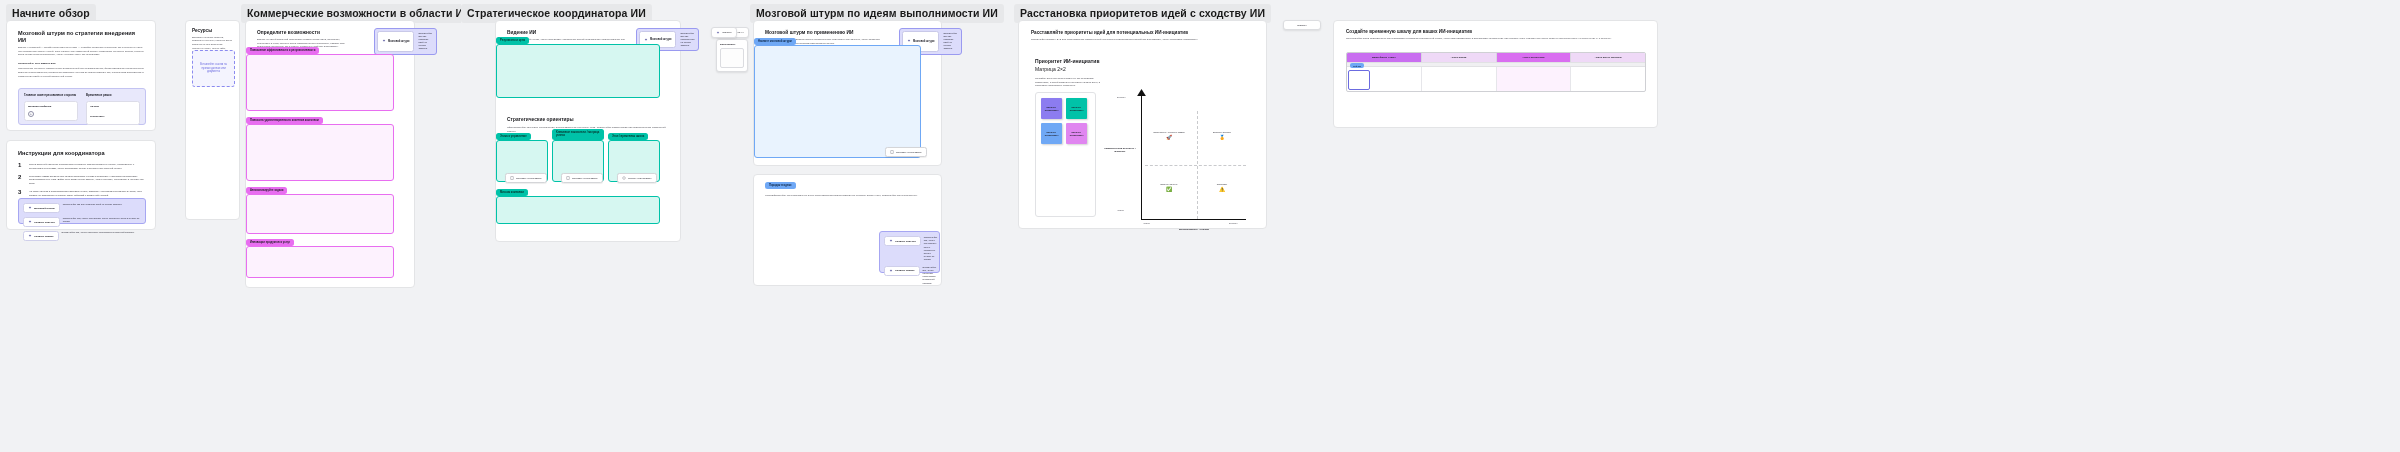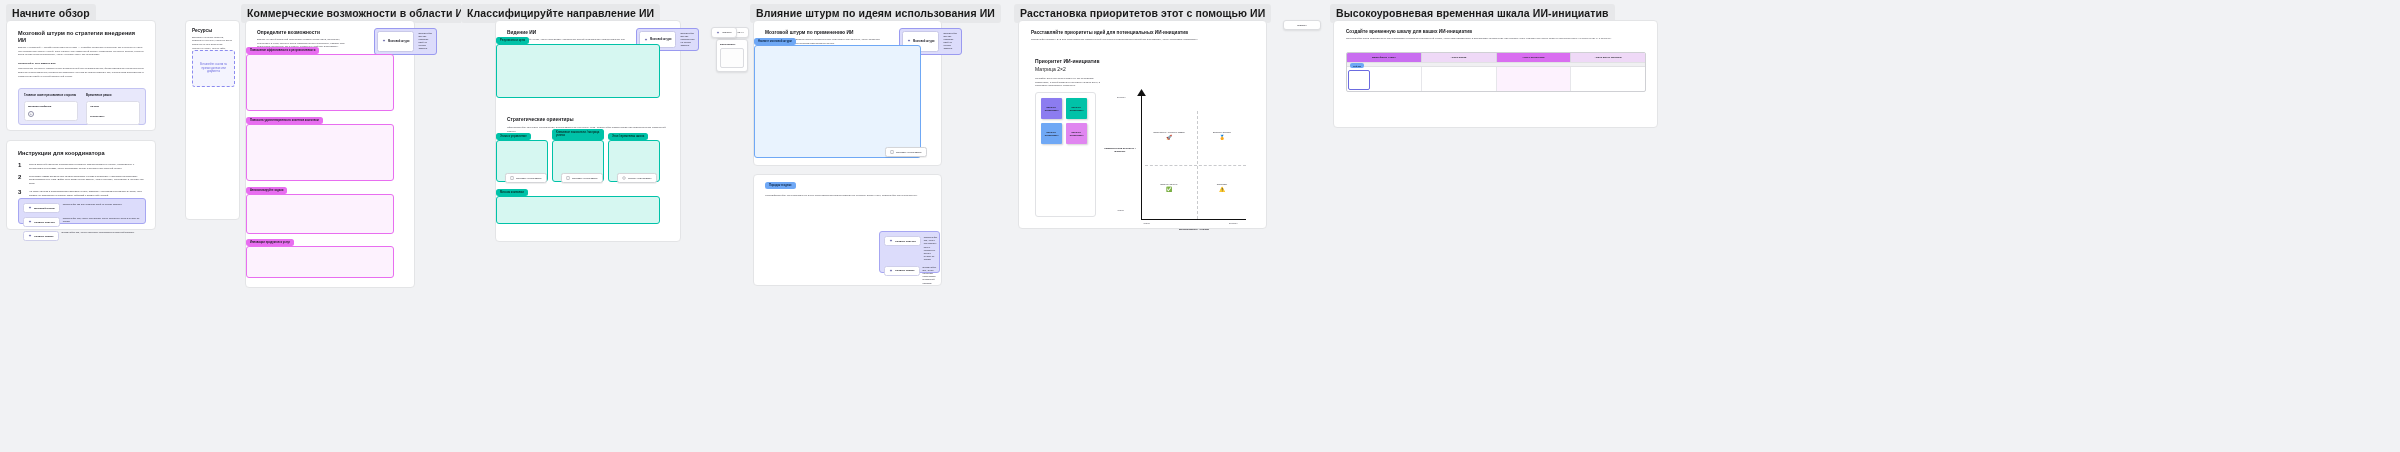--- a/index.html
+++ b/index.html
@@ -285,21 +285,21 @@
     <div class="box box-pink" style="left:0px;top:103px;width:148px;height:57px;"></div>
 
     <div class="chip chip-pink" style="left:0px;top:166px;">Автоматизируйте задачи</div>
     <div class="box box-pink" style="left:0px;top:173px;width:148px;height:40px;"></div>
 
     <div class="chip chip-pink" style="left:0px;top:218px;">Инновации продуктов и услуг</div>
     <div class="box box-pink" style="left:0px;top:225px;width:148px;height:32px;"></div>
   </div>
 
   <div class="frame-area" style="left:461px;top:0;width:221px;height:247px;"></div>
-  <div class="frame-title" style="left:461px;top:4px;">Классифицируйте направление ИИ</div>
+  <div class="frame-title" style="left:461px;top:4px;">Стратегическое координатора ИИ</div>
 
   <div class="mini-tool" style="left:716px;top:27px;">
     <svg class="spark" viewBox="0 0 24 24">
       <path d="M12 2l1.8 6.2L20 10l-6.2 1.8L12 18l-1.8-6.2L4 10l6.2-1.8z" fill="#4b4b9c"></path>
     </svg>
     <span>Шаблон 01:44</span>
   </div>
   <div class="mini-card" style="left:716px;top:39px;width:32px;">
     <div class="lbl">Блок работы</div>
     <div class="thumb" style="height:20px;"></div>
@@ -350,21 +350,21 @@
         <circle cx="12" cy="12" r="8" fill="none" stroke="#5a5a66" stroke-width="2"></circle>
       </svg>
       <span>Скрыть содержимое</span>
     </div>
 
     <div class="chip chip-teal" style="left:0px;top:168px;">Миссия компании</div>
     <div class="box box-teal" style="left:0px;top:175px;width:164px;height:28px;"></div>
   </div>
 
   <div class="frame-area" style="left:750px;top:0;width:195px;height:290px;"></div>
-  <div class="frame-title" style="left:750px;top:4px;">Влияние штурм по идеям использования ИИ</div>
+  <div class="frame-title" style="left:750px;top:4px;">Мозговой штурм по идеям выполнимости ИИ</div>
 
   <div class="mini-tool" style="left:711px;top:27px;">
     <svg class="spark" viewBox="0 0 24 24">
       <path d="M12 2l1.8 6.2L20 10l-6.2 1.8L12 18l-1.8-6.2L4 10l6.2-1.8z" fill="#4b4b9c"></path>
     </svg>
     <span>Шаблон</span>
   </div>
 
   <div class="card" style="left:753px;top:20px;width:189px;height:146px;padding:9px 11px;">
     <div class="h-title" style="font-size:4.8px;">Мозговой штурм по применению ИИ</div>
@@ -410,21 +410,21 @@
             <path d="M12 2l1.8 6.2L20 10l-6.2 1.8L12 18l-1.8-6.2L4 10l6.2-1.8z" fill="#3c3c8f"></path>
           </svg>
           <span>Создать сводку</span>
         </div>
         <div class="tool-desc">Используйте ИИ, чтобы обобщить содержимое выбранной области.</div>
       </div>
     </div>
   </div>
 
   <div class="frame-area" style="left:1014px;top:0;width:254px;height:233px;"></div>
-  <div class="frame-title" style="left:1014px;top:4px;">Расстановка приоритетов этот с помощью ИИ</div>
+  <div class="frame-title" style="left:1014px;top:4px;">Расстановка приоритетов идей с сходству ИИ</div>
 
   <div class="card" style="left:1018px;top:20px;width:249px;height:209px;padding:9px 12px;">
     <div class="h-title" style="font-size:4.6px;">Расставляйте приоритеты идей для потенциальных ИИ-инициатив</div>
     <div class="h-sub">Используйте матрицу 2×2 для сопоставления коммерческой ценности и выполнимости каждой ИИ-инициативы, чтобы расставить приоритеты.</div>
 
     <div class="h-title" style="position:absolute;left:16px;top:37px;font-size:5px;">Приоритет ИИ-инициатив</div>
     <div class="h-title" style="position:absolute;left:16px;top:45px;font-size:5px;font-weight:400;">Матрица 2×2</div>
     <div class="h-sub" style="position:absolute;left:16px;top:54px;width:68px;">Создайте идеи для потенциальных ИИ-инициатив. Разместите, в какой квадрант относится каждая идея, и расставьте приоритеты совместно.</div>
 
     <div class="box" style="left:16px;top:71px;width:61px;height:125px;background:#fff;border:1px solid #e1e2e5;"></div>
@@ -464,21 +464,20 @@
         <div class="quad-emoji">✅</div>
       </div>
       <div class="quad-label" style="left:86px;top:94px;">
         <span>Отложить</span>
         <div class="quad-emoji">⚠️</div>
       </div>
     </div>
   </div>
 
   <div class="frame-area" style="left:1330px;top:0;width:330px;height:130px;"></div>
-  <div class="frame-title" style="left:1330px;top:4px;">Высокоуровневая временная шкала ИИ-инициатив</div>
 
   <div class="mini-tool" style="left:1283px;top:20px;width:38px;justify-content:center;">
     <span>Шаблон</span>
   </div>
 
   <div class="card" style="left:1333px;top:20px;width:325px;height:108px;padding:8px 12px;">
     <div class="h-title" style="font-size:4.6px;">Создайте временную шкалу для ваших ИИ-инициатив</div>
     <div class="h-sub">Преобразуйте ваши приоритетные ИИ-инициативы в картинки и временной шкале, чтобы визуализировать и планировать выполнение для каждого шага. Укажите ключевые этапы и сосредоточьтесь на следующих 3–6 месяцах.</div>
 
     <div class="tbl" style="left:12px;top:31px;width:300px;height:40px;">

